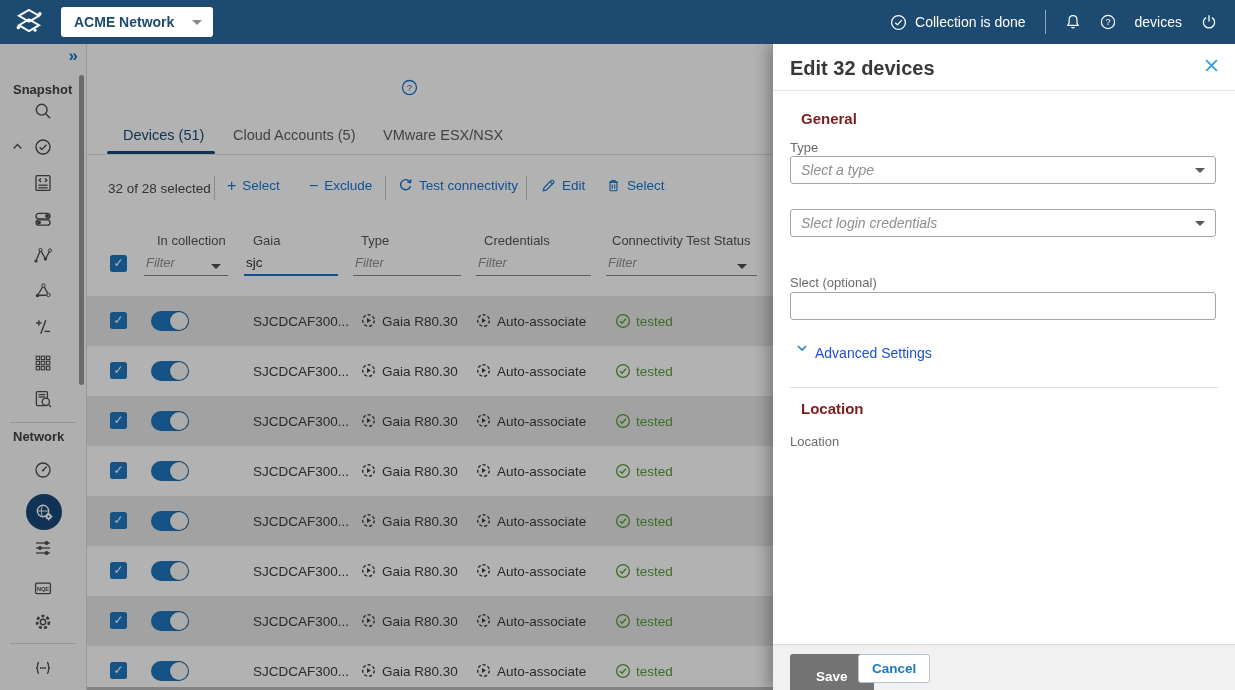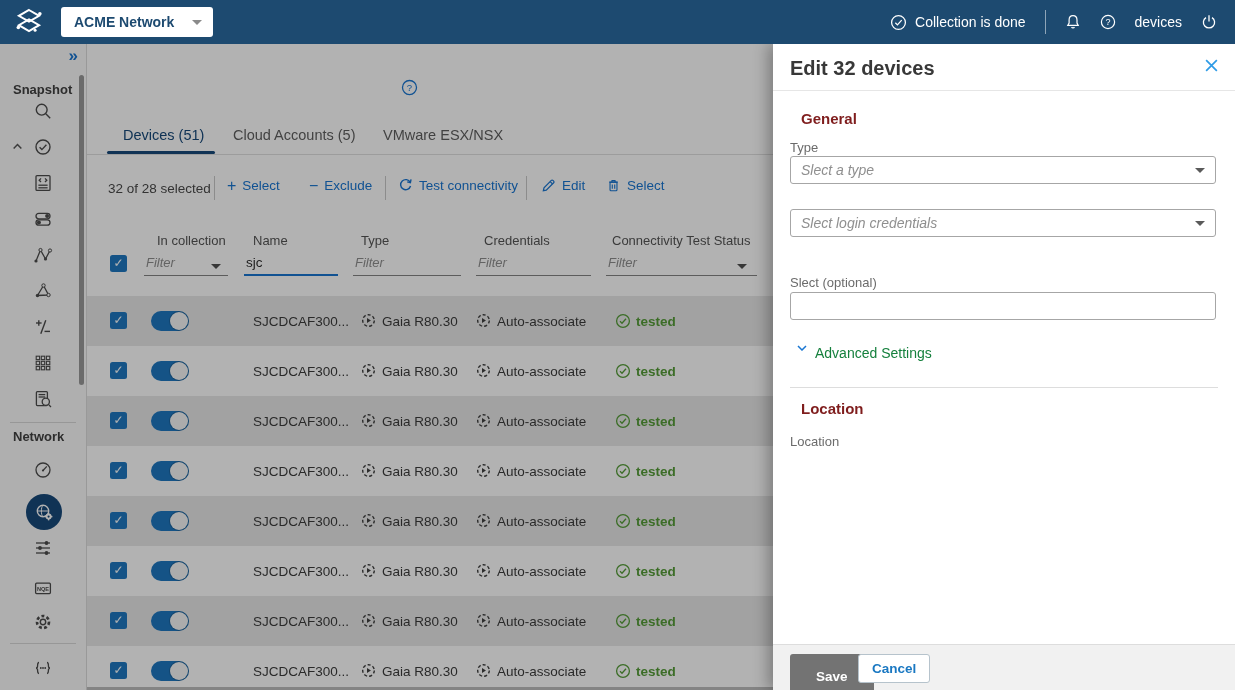--- a/index.html
+++ b/index.html
@@ -62,42 +62,42 @@
 
   .tbody{position:absolute;left:0;top:252px;width:100%}
   .trow{height:50px;position:relative}
   .trow:nth-of-type(odd){background:#e9e9e9}
   .trow .cb{position:absolute;left:23px;top:16px}
   .tgl{position:absolute;left:64px;top:15px;width:38px;height:20px;background:#1f78c1;border-radius:10px;cursor:pointer}
   .tgl .knob{position:absolute;right:1px;top:1px;width:18px;height:18px;background:#f6f6f6;border-radius:50%;
              box-shadow:0 0 0 1px rgba(0,0,0,.18)}
   .cell{position:absolute;top:18px;font-size:13.5px;color:#3c3c3c;white-space:nowrap}
   .cell.ic{top:17px}
-  .tested{color:#569d39;font-weight:bold}
+  .tested{color:#569d39;font-weight:normal}
   .bottom-strip{position:absolute;left:0;top:643px;width:100%;height:3px;background:#bdbdbd}
 
   
   .overlay{position:absolute;left:0;top:44px;width:773px;height:646px;background:rgba(0,0,0,.3);z-index:5}
 
   
   .panel{position:absolute;left:773px;top:44px;width:462px;height:646px;background:#fff;z-index:10;
          box-shadow:-5px 0 14px rgba(0,0,0,.3)}
   .pn-title{position:absolute;left:17px;top:13px;font-size:20px;font-weight:bold;color:#383838}
   .pn-close{position:absolute;right:16px;top:14px;cursor:pointer}
   .pn-hdiv{position:absolute;left:0;top:46px;width:100%;height:1px;background:#e6e6e6}
   .pn-sec{position:absolute;left:28px;font-size:15px;font-weight:bold;color:#7f1d1d}
   .pn-lbl{position:absolute;left:17px;font-size:13px;color:#6b6b6b}
   .sel{position:absolute;left:17px;width:426px;height:28px;border:1px solid #a6a6a6;border-radius:3px;
        box-sizing:border-box;display:flex;align-items:center;padding:0 26px 0 10px;cursor:pointer;background:#fff}
   .sel .ph{font-size:14px;font-style:italic;color:#8f8f8f;white-space:nowrap;overflow:hidden}
   .sel .caret{position:absolute;right:10px;top:11px;width:0;height:0;border-left:5px solid transparent;
               border-right:5px solid transparent;border-top:5px solid #5a5a5a}
   .txt-input{position:absolute;left:17px;width:426px;height:28px;border:1px solid #a6a6a6;border-radius:3px;
              box-sizing:border-box;padding:0 10px;font-size:14px;font-family:"Liberation Sans",sans-serif;outline:none}
-  .adv{position:absolute;left:24px;top:301px;display:flex;align-items:flex-start;gap:8px;color:#15803d;
+  .adv{position:absolute;left:24px;top:301px;display:flex;align-items:flex-start;gap:8px;color:#1d4ed8;
        font-size:14px;cursor:pointer}
   .pn-div{position:absolute;left:17px;right:17px;top:343px;height:1px;background:#ddd}
   .pn-footer{position:absolute;left:0;bottom:0;width:100%;height:46px;background:#f1f1f1;
              border-top:1px solid #ddd;box-sizing:border-box}
   .btn-save{position:absolute;left:17px;top:9px;height:45px;padding:0 26px;background:#737373;color:#fff;
             border:none;border-radius:3px;font-size:13.5px;font-weight:bold;cursor:pointer;
             font-family:"Liberation Sans",sans-serif}
   .btn-cancel{position:absolute;left:85px;top:9px;height:29px;padding:0 13px;background:#fff;color:#1a78c2;
               border:1px solid #b6c3cc;border-radius:3px;font-size:13.5px;font-weight:bold;cursor:pointer;
               font-family:"Liberation Sans",sans-serif}
@@ -367,21 +367,21 @@
             <rect x="4.3" y="4.4" width="7.4" height="9.2" rx="1"></rect>
             <line x1="6.7" y1="6.9" x2="6.7" y2="11.4"></line>
             <line x1="9.3" y1="6.9" x2="9.3" y2="11.4"></line>
           </g>
         </svg>
     </span>
     <span>Select</span>
   </span>
 
   <span class="c-head" style="left:70px">In collection</span>
-  <span class="c-head" style="left:166px">Name</span>
+  <span class="c-head" style="left:166px">Gaia</span>
   <span class="c-head" style="left:274px">Type</span>
   <span class="c-head" style="left:397px">Credentials</span>
   <span class="c-head" style="left:525px">Connectivity Test Status</span>
 
   <span class="cb cb-head">✓</span>
   <input class="fin" style="left: 57px; width: 84px;" placeholder="Filter">
   <div class="fcaret" style="left:124px"></div>
   <input class="fin name" style="left: 157px; width: 94px;" value="sjc">
   <input class="fin" style="left: 266px; width: 108px;" placeholder="Filter">
   <input class="fin" style="left: 389px; width: 115px;" placeholder="Filter">

